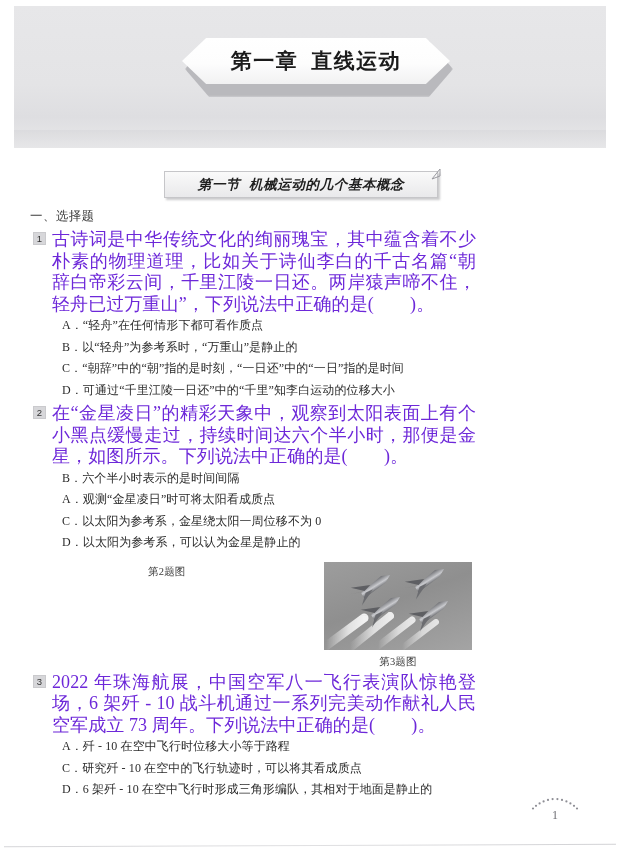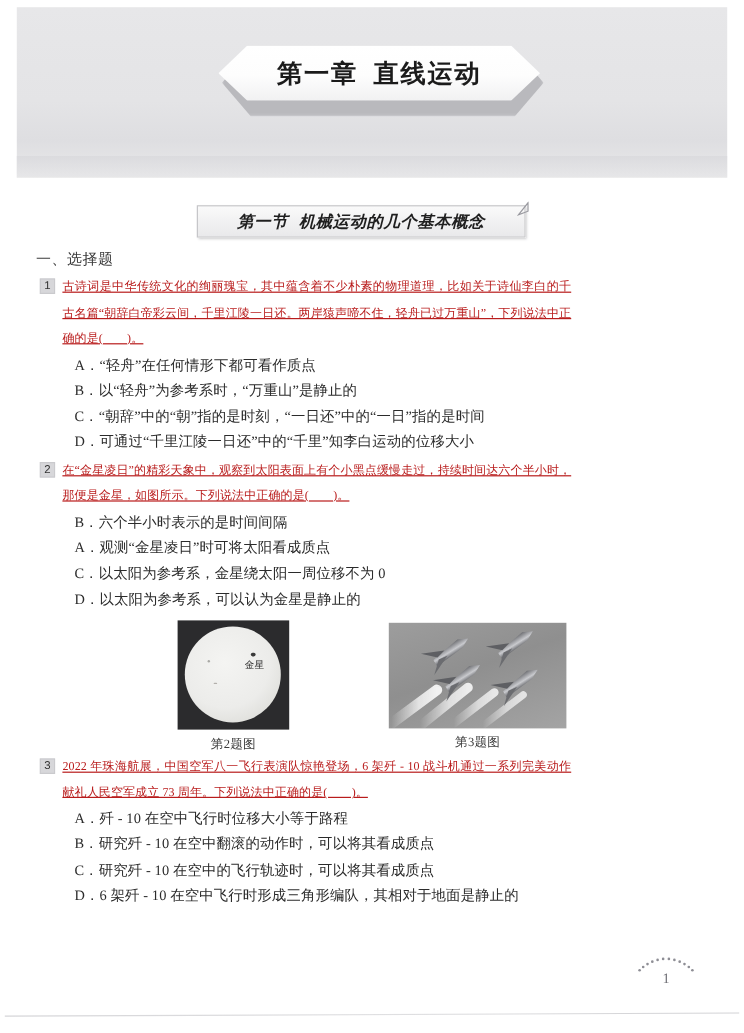--- a/index.html
+++ b/index.html
@@ -134,26 +134,25 @@
     height: 13px;
     background: #d7d7da;
     color: #333;
     font-family: "Liberation Sans", "DejaVu Sans", sans-serif;
     font-size: 9.5px;
     line-height: 13px;
     text-align: center;
     box-shadow: inset 0 0 0 1px #cacacd;
   }
   .qstem {
-    font-size: 10px;
+    font-size: 18px;
     line-height: 21.5px;
     text-align: justify;
     letter-spacing: .1px;
-    color: #b91c1c;
-    text-decoration: underline;
+    color: #6d28d9;
   }
   .options {
     margin: 0;
     padding: 0;
     list-style: none;
   }
   .option {
     font-size: 12px;
     line-height: 21.5px;
     letter-spacing: .1px;
@@ -312,27 +311,20 @@
       <li class="option">B．六个半小时表示的是时间间隔</li>
       <li class="option">A．观测“金星凌日”时可将太阳看成质点</li>
       <li class="option">C．以太阳为参考系，金星绕太阳一周位移不为 0</li>
       <li class="option">D．以太阳为参考系，可以认为金星是静止的</li>
     </ul>
   </div>
 
   <div class="figures">
 
     <div class="fig fig-sun">
-      <div class="sun-img">
-        <div class="sun-disk"></div>
-        <div class="sunspot-a"></div>
-        <div class="sunspot-b"></div>
-        <div class="venus-dot"></div>
-        <div class="venus-label">金星</div>
-      </div>
       <div class="figcap">第2题图</div>
     </div>
 
     <div class="fig fig-jets">
       <div class="jets-img">
         <svg width="148" height="88" viewBox="0 0 148 88" aria-hidden="true">
           <defs>
             <linearGradient id="smoke" x1="0" y1="0" x2="1" y2="0">
               <stop offset="0%" stop-color="#ffffff" stop-opacity="0"></stop>
               <stop offset="60%" stop-color="#fafafa" stop-opacity=".85"></stop>
@@ -384,21 +376,20 @@
       <div class="figcap">第3题图</div>
     </div>
 
   </div>
 
   <div class="question">
     <span class="qnum">3</span>
     <div class="qstem">2022 年珠海航展，中国空军八一飞行表演队惊艳登场，6 架歼 - 10 战斗机通过一系列完美动作献礼人民空军成立 73 周年。下列说法中正确的是(　　)。</div>
     <ul class="options">
       <li class="option">A．歼 - 10 在空中飞行时位移大小等于路程</li>
-      <li class="option">B．研究歼 - 10 在空中翻滚的动作时，可以将其看成质点</li>
       <li class="option">C．研究歼 - 10 在空中的飞行轨迹时，可以将其看成质点</li>
       <li class="option">D．6 架歼 - 10 在空中飞行时形成三角形编队，其相对于地面是静止的</li>
     </ul>
   </div>
 
 </div>
 
 <div class="page-footer">
   <div class="page-arc">
     <svg width="56" height="15" viewBox="0 0 56 15" aria-hidden="true">

